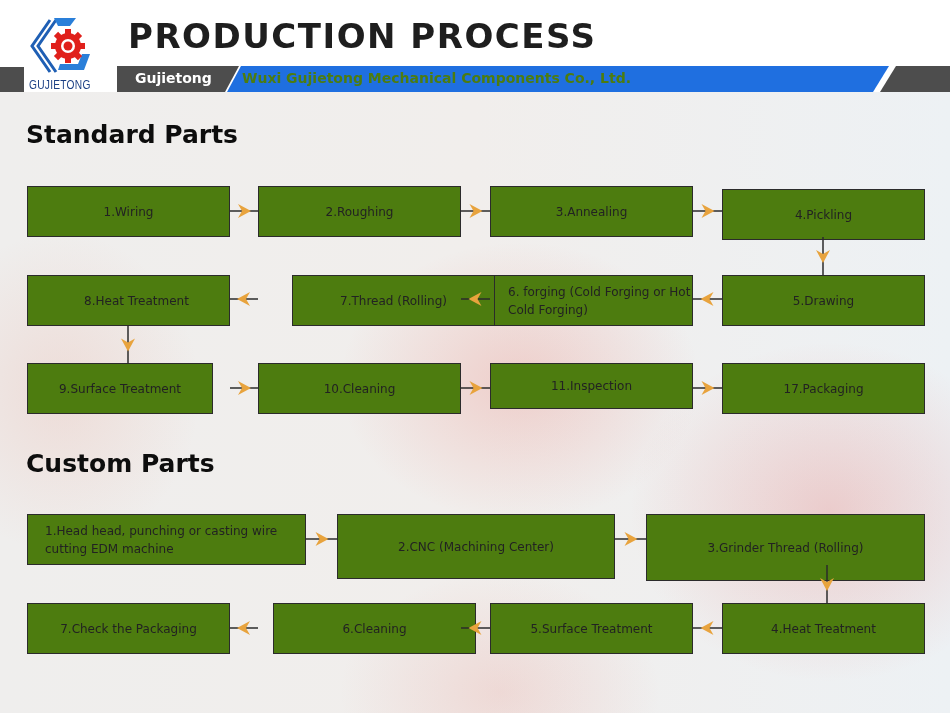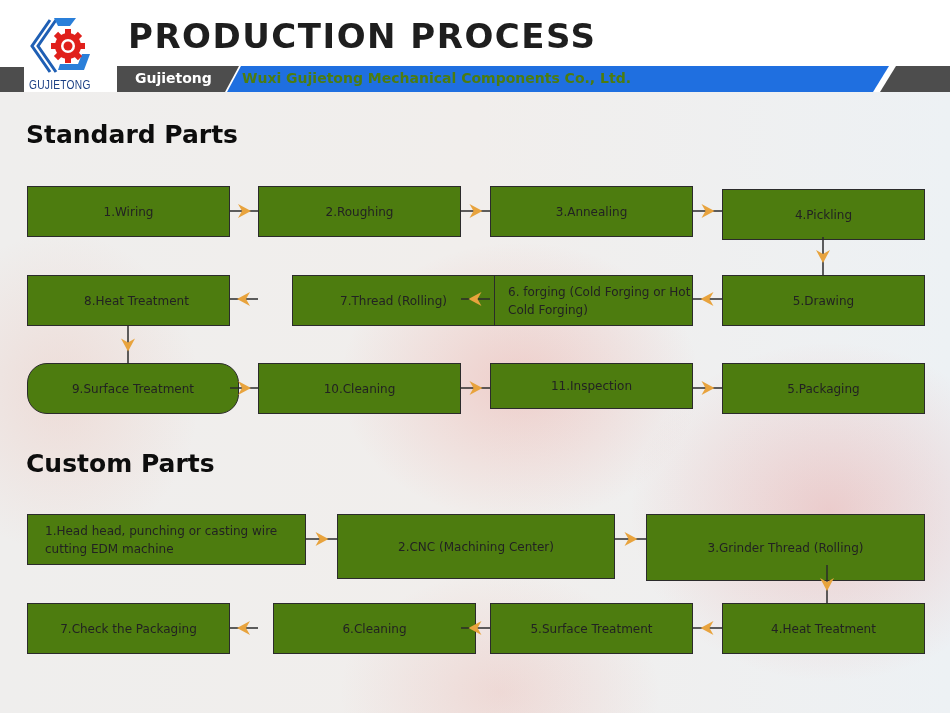--- a/index.html
+++ b/index.html
@@ -93,24 +93,24 @@
 <div class="box" style="left:27px; top:186px; width:203px; height:51px;">1.Wiring</div>
 <div class="box" style="left:258px; top:186px; width:203px; height:51px;">2.Roughing</div>
 <div class="box" style="left:490px; top:186px; width:203px; height:51px;">3.Annealing</div>
 <div class="box" style="left:722px; top:189px; width:203px; height:51px;">4.Pickling</div>
 
 <div class="box" style="left:722px; top:275px; width:203px; height:51px;">5.Drawing</div>
 <div class="box left" style="left:490px; top:275px; width:203px; height:51px;">6. forging (Cold Forging or Hot Cold Forging)</div>
 <div class="box" style="left:258px; top:275px; width:203px; height:51px;margin-left:34px;">7.Thread (Rolling)</div>
 <div class="box" style="left:27px; top:275px; width:203px; height:51px;padding-left:16px;">8.Heat Treatment</div>
 
-<div class="box" style="left:27px; top:363px; width:212px; height:51px;border-radius:20px;">9.Surface Treatment</div>
+<div class="box" style="left:27px; top:363px; width:186px; height:51px;">9.Surface Treatment</div>
 <div class="box" style="left:258px; top:363px; width:203px; height:51px;">10.Cleaning</div>
 <div class="box" style="left:490px; top:363px; width:203px; height:46px;">11.Inspection</div>
-<div class="box" style="left:722px; top:363px; width:203px; height:51px;">5.Packaging</div>
+<div class="box" style="left:722px; top:363px; width:203px; height:51px;">17.Packaging</div>
 
 <div class="section-title" style="left:26px; top:449px;">Custom Parts</div>
 
 <div class="box left" style="left:27px; top:514px; width:279px; height:51px;">1.Head head, punching or casting wire cutting EDM machine</div>
 <div class="box" style="left:337px; top:514px; width:278px; height:65px;">2.CNC (Machining Center)</div>
 <div class="box" style="left:646px; top:514px; width:279px; height:67px;">3.Grinder Thread (Rolling)</div>
 
 <div class="box" style="left:722px; top:603px; width:203px; height:51px;">4.Heat Treatment</div>
 <div class="box" style="left:490px; top:603px; width:203px; height:51px;">5.Surface Treatment</div>
 <div class="box" style="left:258px; top:603px; width:203px; height:51px;margin-left:15px;">6.Cleaning</div>

